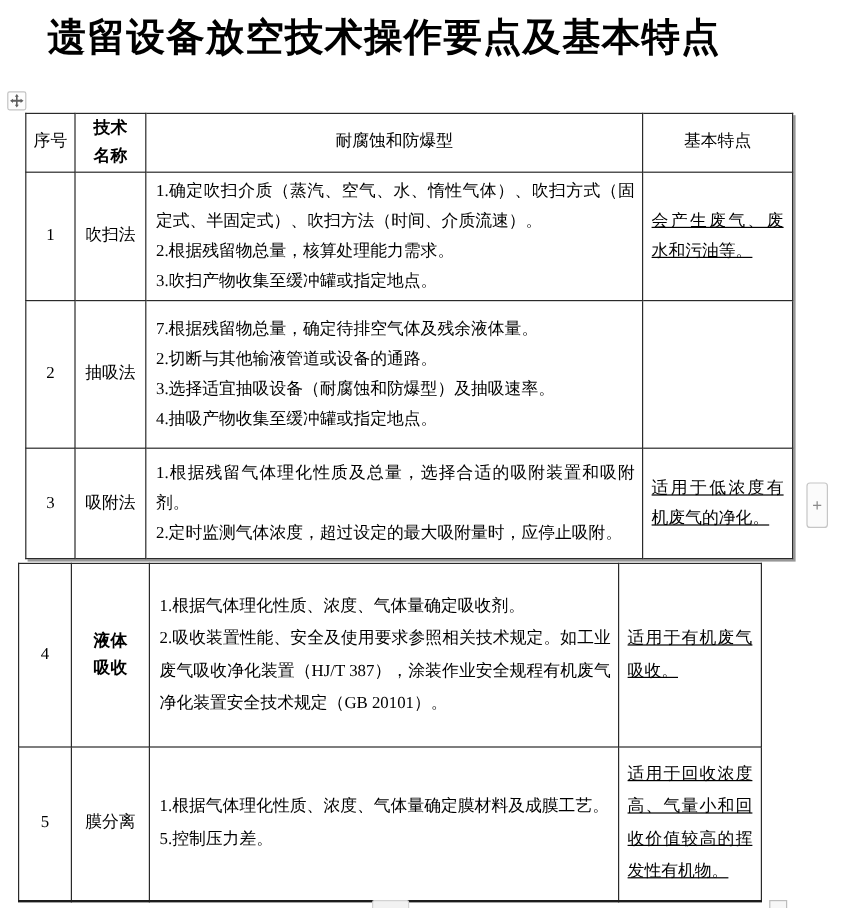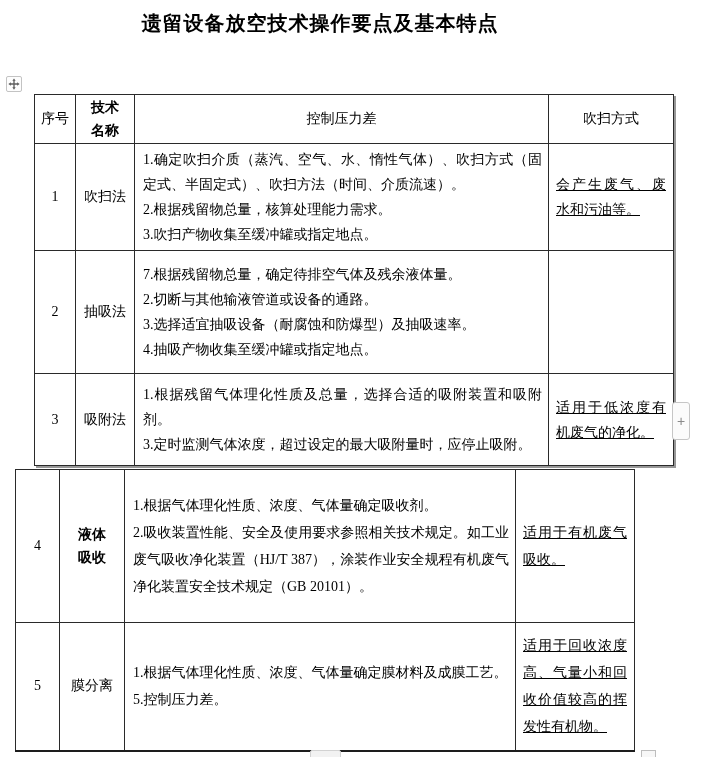--- a/index.html
+++ b/index.html
@@ -10,38 +10,38 @@
   html,body{margin:0;padding:0;}
   body{
     width:720px;height:757px;position:relative;overflow:hidden;
     background:#ffffff;color:#000;
     font-family:"Liberation Serif","DejaVu Serif",serif;
   }
   .doc-title{
     position:absolute;top:10px;left:0;width:640px;
     text-align:center;
     font-family:"Liberation Sans","DejaVu Sans",sans-serif;
-    font-weight:bold;font-size:20px;letter-spacing:1px;
+    font-weight:bold;font-size:32px;letter-spacing:1px;
     margin:0;
   }
   
   .move-handle{
     position:absolute;left:6px;top:76px;width:16px;height:16px;
     border:1px solid #c3c3c3;border-radius:2px;background:#fdfdfd;
     display:flex;align-items:center;justify-content:center;
     box-sizing:border-box;
   }
   table{border-collapse:collapse;position:absolute;table-layout:fixed;background:#fff;}
   td,th{
     border:1px solid var(--border);
     font-weight:normal;font-size:14px;
     box-sizing:border-box;
     overflow:hidden;
   }
-  .t1{left:34px;top:94px;width:639px;box-shadow:2px 2px 0 var(--shadow);}
+  .t1{left:21px;top:94px;width:639px;box-shadow:2px 2px 0 var(--shadow);}
   .t2{left:15px;top:469px;width:619px;border-bottom:2px solid #1d1d1d;}
   .t1 th{height:45px;text-align:center;vertical-align:middle;line-height:20px;}
   .cell-no,.cell-name{text-align:center;vertical-align:middle;line-height:22px;}
   .cell-points{
     vertical-align:middle;padding:3px 6px 3px 8px;
     line-height:25px;text-align:justify;font-family:Liberation Serif, serif;
   }
   .cell-features{
     vertical-align:middle;padding:3px 7px;
     line-height:25px;text-align:justify;text-decoration:underline;
@@ -96,22 +96,22 @@
   <colgroup>
       <col style="width:41px">
       <col style="width:59px">
       <col style="width:414px">
       <col style="width:125px">
     </colgroup>
   <thead>
     <tr>
       <th><span>序号</span></th>
       <th><span class="two-col">技术名称</span></th>
-      <th><span>控制压力差</span></th>
-      <th><span>吹扫方式</span></th>
+      <th><span>耐腐蚀和防爆型</span></th>
+      <th><span>基本特点</span></th>
     </tr>
   </thead>
   <tbody>
       <tr class="r0">
     <td class="cell-no">1</td>
     <td class="cell-name">吹扫法</td>
     <td class="cell-points">
           <div class="point-line">1.确定吹扫介质（蒸汽、空气、水、惰性气体）、吹扫方式（固定式、半固定式）、吹扫方法（时间、介质流速）。</div>
           <div class="point-line">2.根据残留物总量，核算处理能力需求。</div>
           <div class="point-line">3.吹扫产物收集至缓冲罐或指定地点。</div>
@@ -127,21 +127,21 @@
           <div class="point-line">3.选择适宜抽吸设备（耐腐蚀和防爆型）及抽吸速率。</div>
           <div class="point-line">4.抽吸产物收集至缓冲罐或指定地点。</div>
         </td>
     <td class="cell-features"></td>
   </tr>
       <tr class="r2">
     <td class="cell-no">3</td>
     <td class="cell-name">吸附法</td>
     <td class="cell-points">
           <div class="point-line">1.根据残留气体理化性质及总量，选择合适的吸附装置和吸附剂。</div>
-          <div class="point-line">3.定时监测气体浓度，超过设定的最大吸附量时，应停止吸附。</div>
+          <div class="point-line">2.定时监测气体浓度，超过设定的最大吸附量时，应停止吸附。</div>
         </td>
     <td class="cell-features">适用于低浓度有机废气的净化。</td>
   </tr>
     </tbody>
 </table>
 
 <div class="continuation-strip"></div>
 
 <table class="t2">
   <colgroup>

